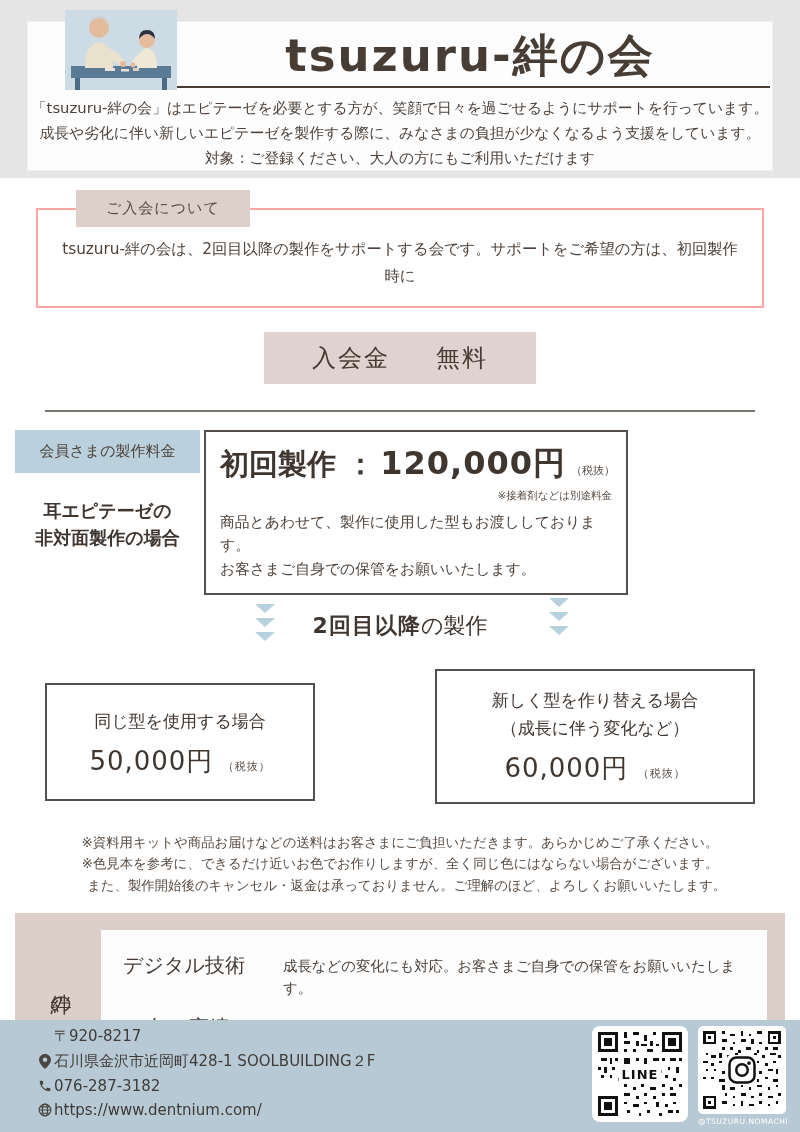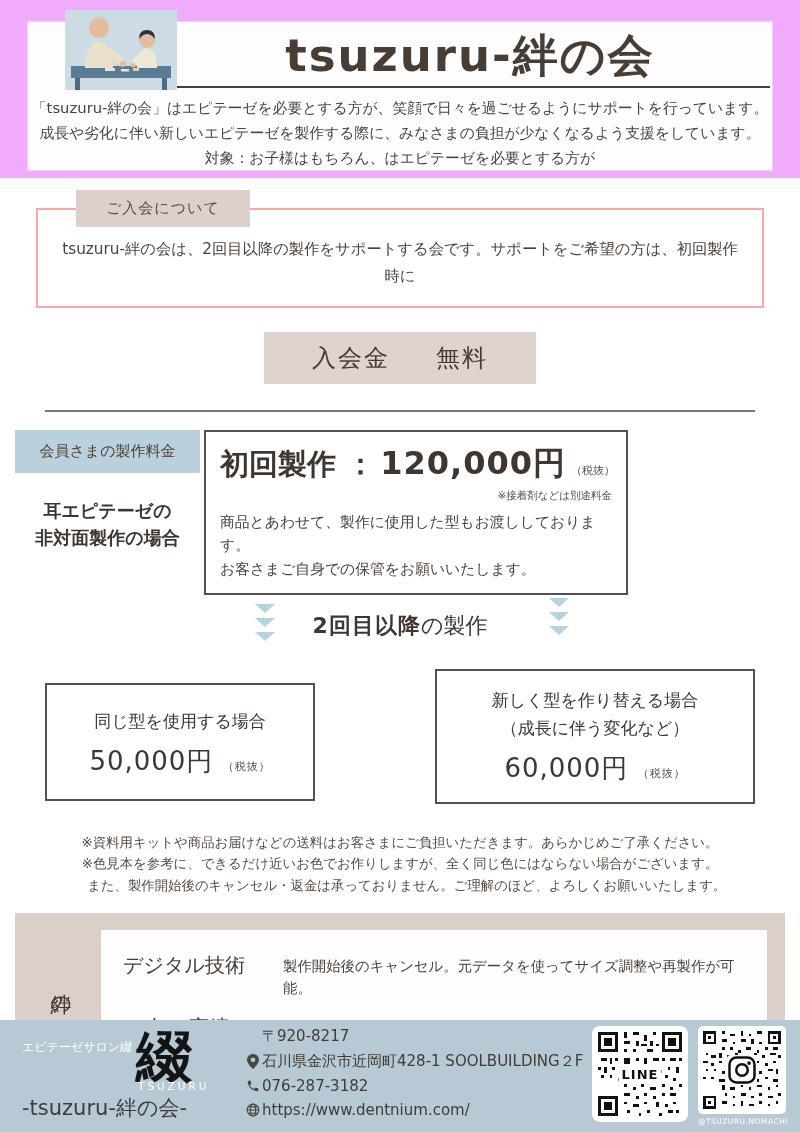--- a/index.html
+++ b/index.html
@@ -4,21 +4,21 @@
 <style>
   * { margin: 0; padding: 0; box-sizing: border-box; }
   html, body { background: #e8e8e8; }
   body { font-family: "DejaVu Sans", sans-serif; }
   .page {
     position: relative; width: 800px; height: 1132px; margin: 0 auto;
     background: #ffffff; overflow: hidden; color: #4c423b;
   }
 
   
-  .top-band { position: relative; width: 800px; height: 178px; background: #f0abfc; }
+  .top-band { position: relative; width: 800px; height: 178px; background: #e5e5e5; }
   .header-card {
     position: absolute; left: 28px; right: 28px; top: 22px; height: 148px;
     background: #fdfdfd; box-shadow: 0 0 0 1px rgba(255,255,255,.4);
   }
   .illustration {
     position: absolute; left: 37px; top: -12px; width: 112px; height: 80px; z-index: 2;
   }
   .title-wrap {
     position: absolute; left: 142px; right: 2px; top: 6px;
     border-bottom: 2px solid #483d35; padding-bottom: 2px; text-align: center;
@@ -163,21 +163,21 @@
           <path d="M74 44 Q68 48 66 54 L70 56 Q74 52 78 48 Z" fill="#efe8d6"></path>
           <circle cx="68" cy="55" r="2.5" fill="#e3bb9d"></circle>
         </svg>
       </div>
       <div class="title-wrap">
         <div class="main-title">tsuzuru-絆の会</div>
       </div>
       <div class="intro">
         <div>「tsuzuru-絆の会」はエピテーゼを必要とする方が、笑顔で日々を過ごせるようにサポートを行っています。</div>
         <div>成長や劣化に伴い新しいエピテーゼを製作する際に、みなさまの負担が少なくなるよう支援をしています。</div>
-        <div>対象：お子様はもちろん、はエピテーゼを必要とする方が</div>
+        <div>対象：ご登録ください、大人の方にもご利用いただけます</div>
       </div>
     </div>
   </div>
 
   <div class="join-box">
     <div class="join-label">ご入会について</div>
     <div class="join-body">
       <div>tsuzuru-絆の会は、2回目以降の製作をサポートする会です。サポートをご希望の方は、初回製作時に</div>
     </div>
   </div>
@@ -247,42 +247,34 @@
     <div>※資料用キットや商品お届けなどの送料はお客さまにご負担いただきます。あらかじめご了承ください。</div>
     <div>※色見本を参考に、できるだけ近いお色でお作りしますが、全く同じ色にはならない場合がございます。</div>
     <div>　また、製作開始後のキャンセル・返金は承っておりません。ご理解のほど、よろしくお願いいたします。</div>
   </div>
 
   <div class="strengths">
     <div class="v-label">絆の会の強み</div>
     <div class="strengths-box">
       <div class="s-row">
         <div class="s-label">デジタル技術</div>
-        <div class="s-text">製作開始後のキャンセル。元データを使ってサイズ調整や再製作が可能。</div>
+        <div class="s-text">成長などの変化にも対応。お客さまご自身での保管をお願いいたします。</div>
       </div>
       <div class="s-row">
         <div class="s-label">30年の実績</div>
         <div class="s-text">30年の経験と蓄積されたデータをもとに、熟練の歯科技工所が丁寧に耳を再現いたします。</div>
       </div>
       <div class="s-row">
         <div class="s-label">ご負担を少なく</div>
         <div class="s-text">費用を抑えつつ、非対面での製作により交通費などのご負担を軽減。</div>
       </div>
     </div>
   </div>
 
   <div class="footer">
-    <div class="logo-block">
-      <div class="logo-row">
-        <div class="salon-label">エピテーゼサロン綴</div>
-        <div class="calligraphy">綴</div>
-      </div>
-      <div class="romaji">TSUZURU</div>
-      <div class="org-name">-tsuzuru-絆の会-</div>
-    </div>
     <div class="contact">
       <div class="c-row">
         <span class="c-icon"></span>
         <span>〒920-8217</span>
       </div>
       <div class="c-row">
         <span class="c-icon">
           <svg width="12" height="15" viewBox="0 0 12 15">
               <path d="M6 0C2.7 0 0 2.6 0 5.8 0 10 6 15 6 15s6-5 6-9.2C12 2.6 9.3 0 6 0zm0 8a2.3 2.3 0 1 1 0-4.6A2.3 2.3 0 0 1 6 8z" fill="#4a4642"></path>
             </svg>

